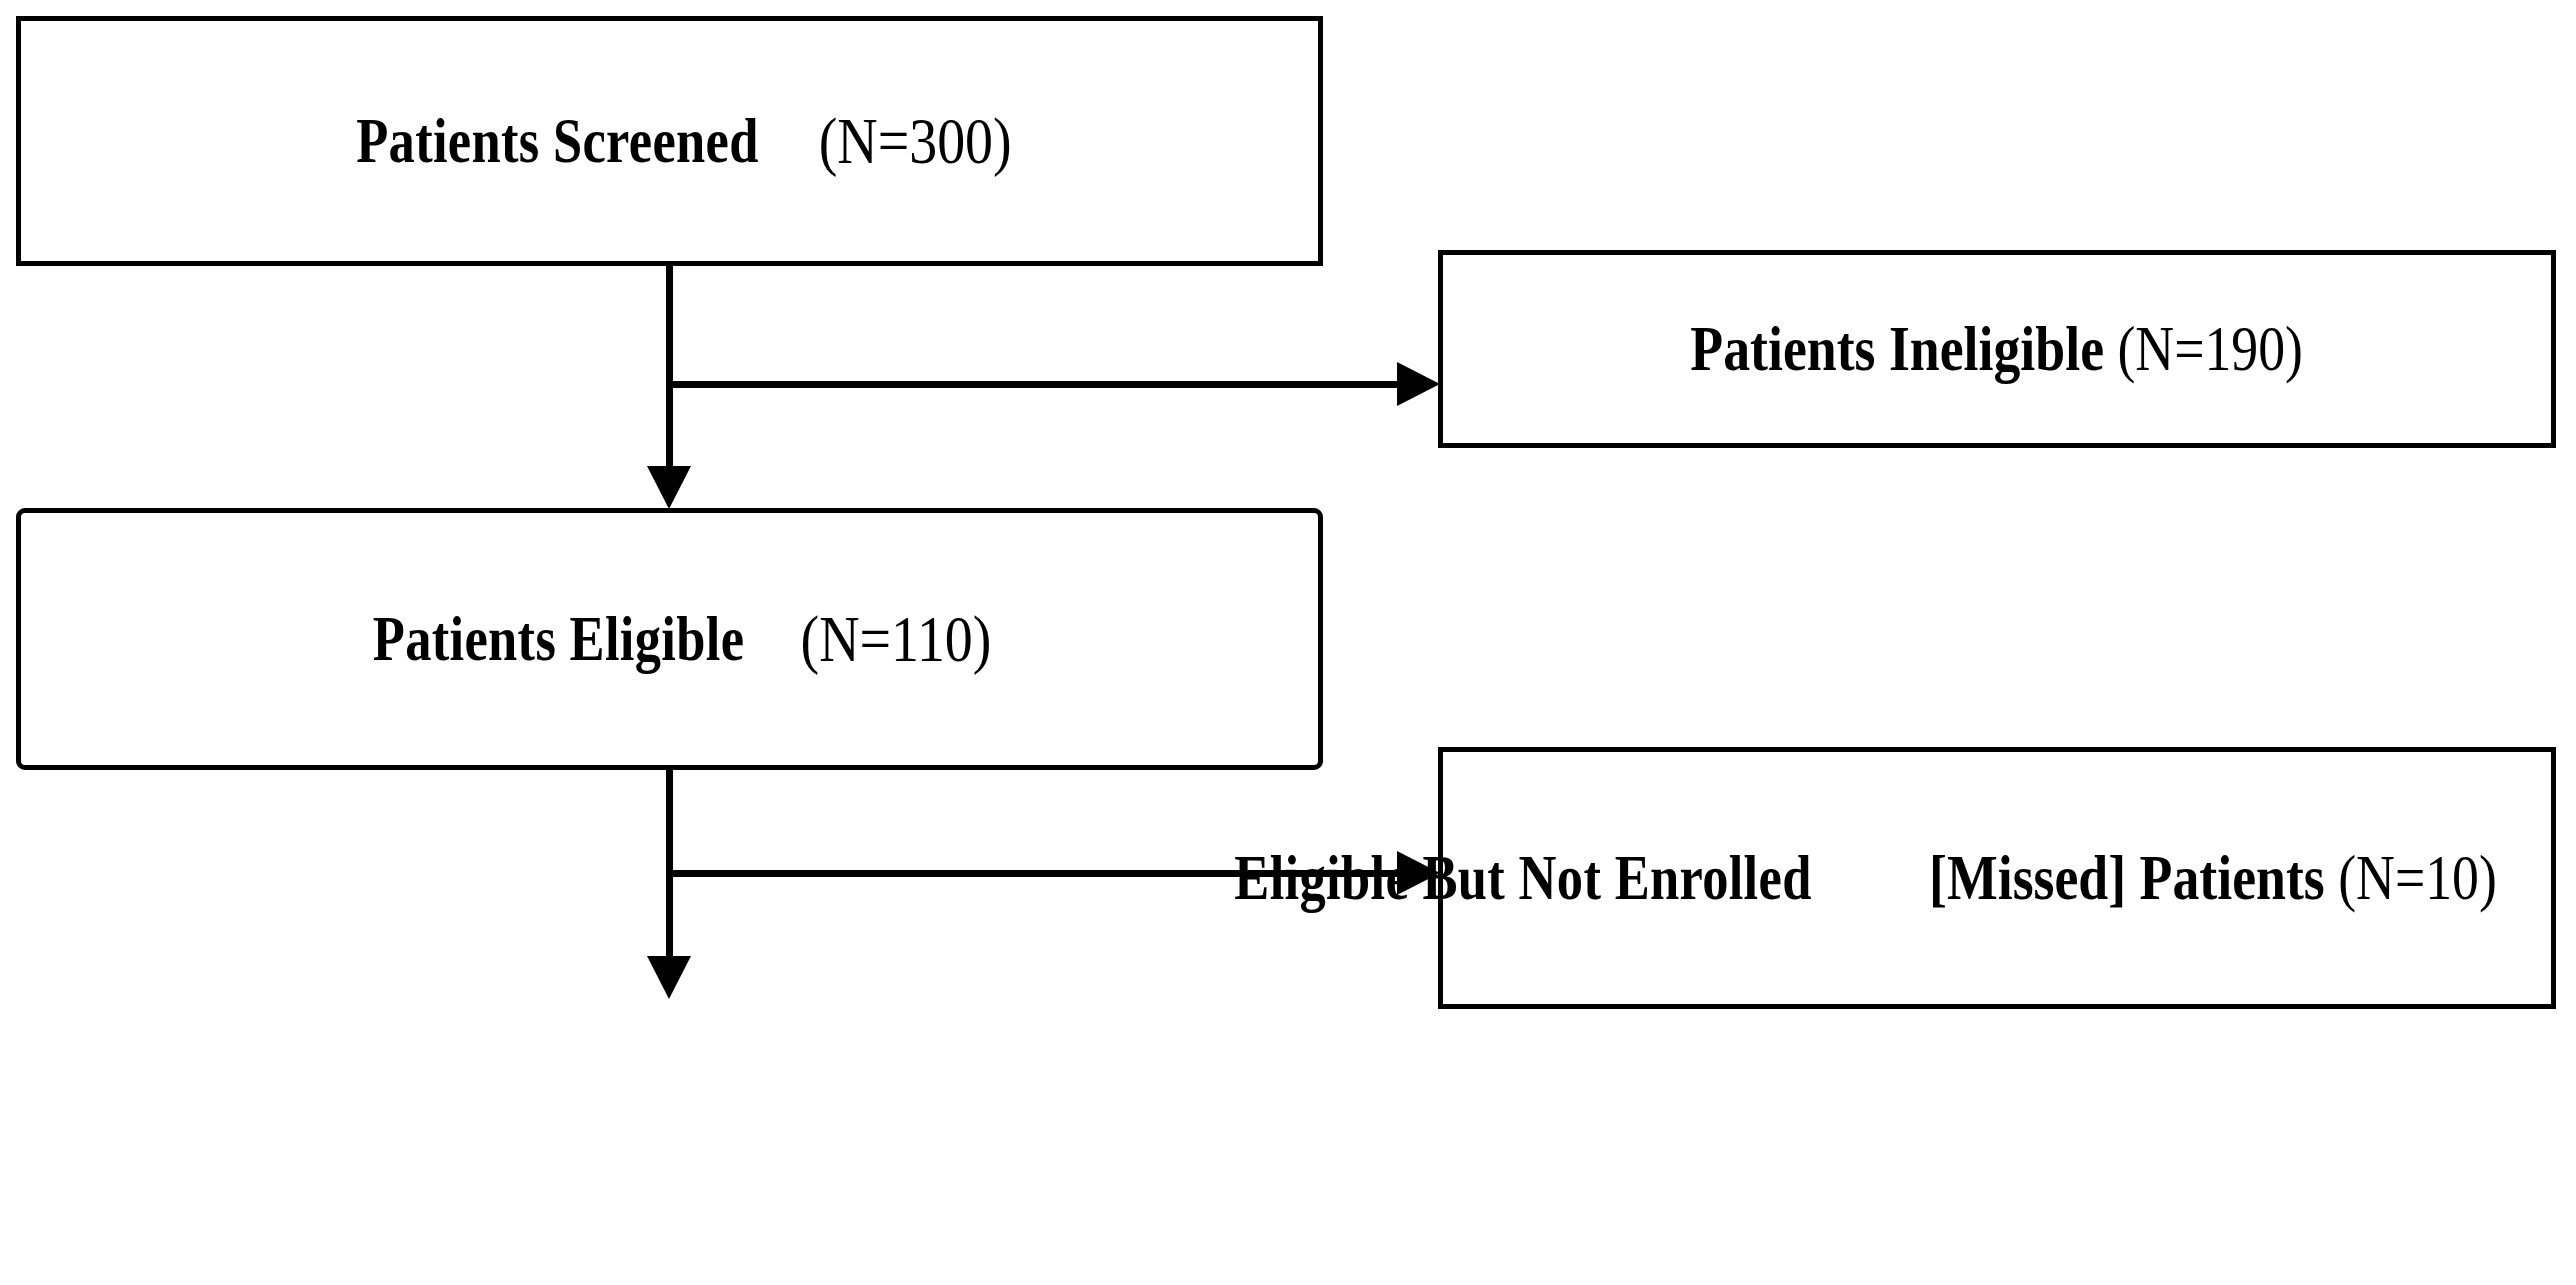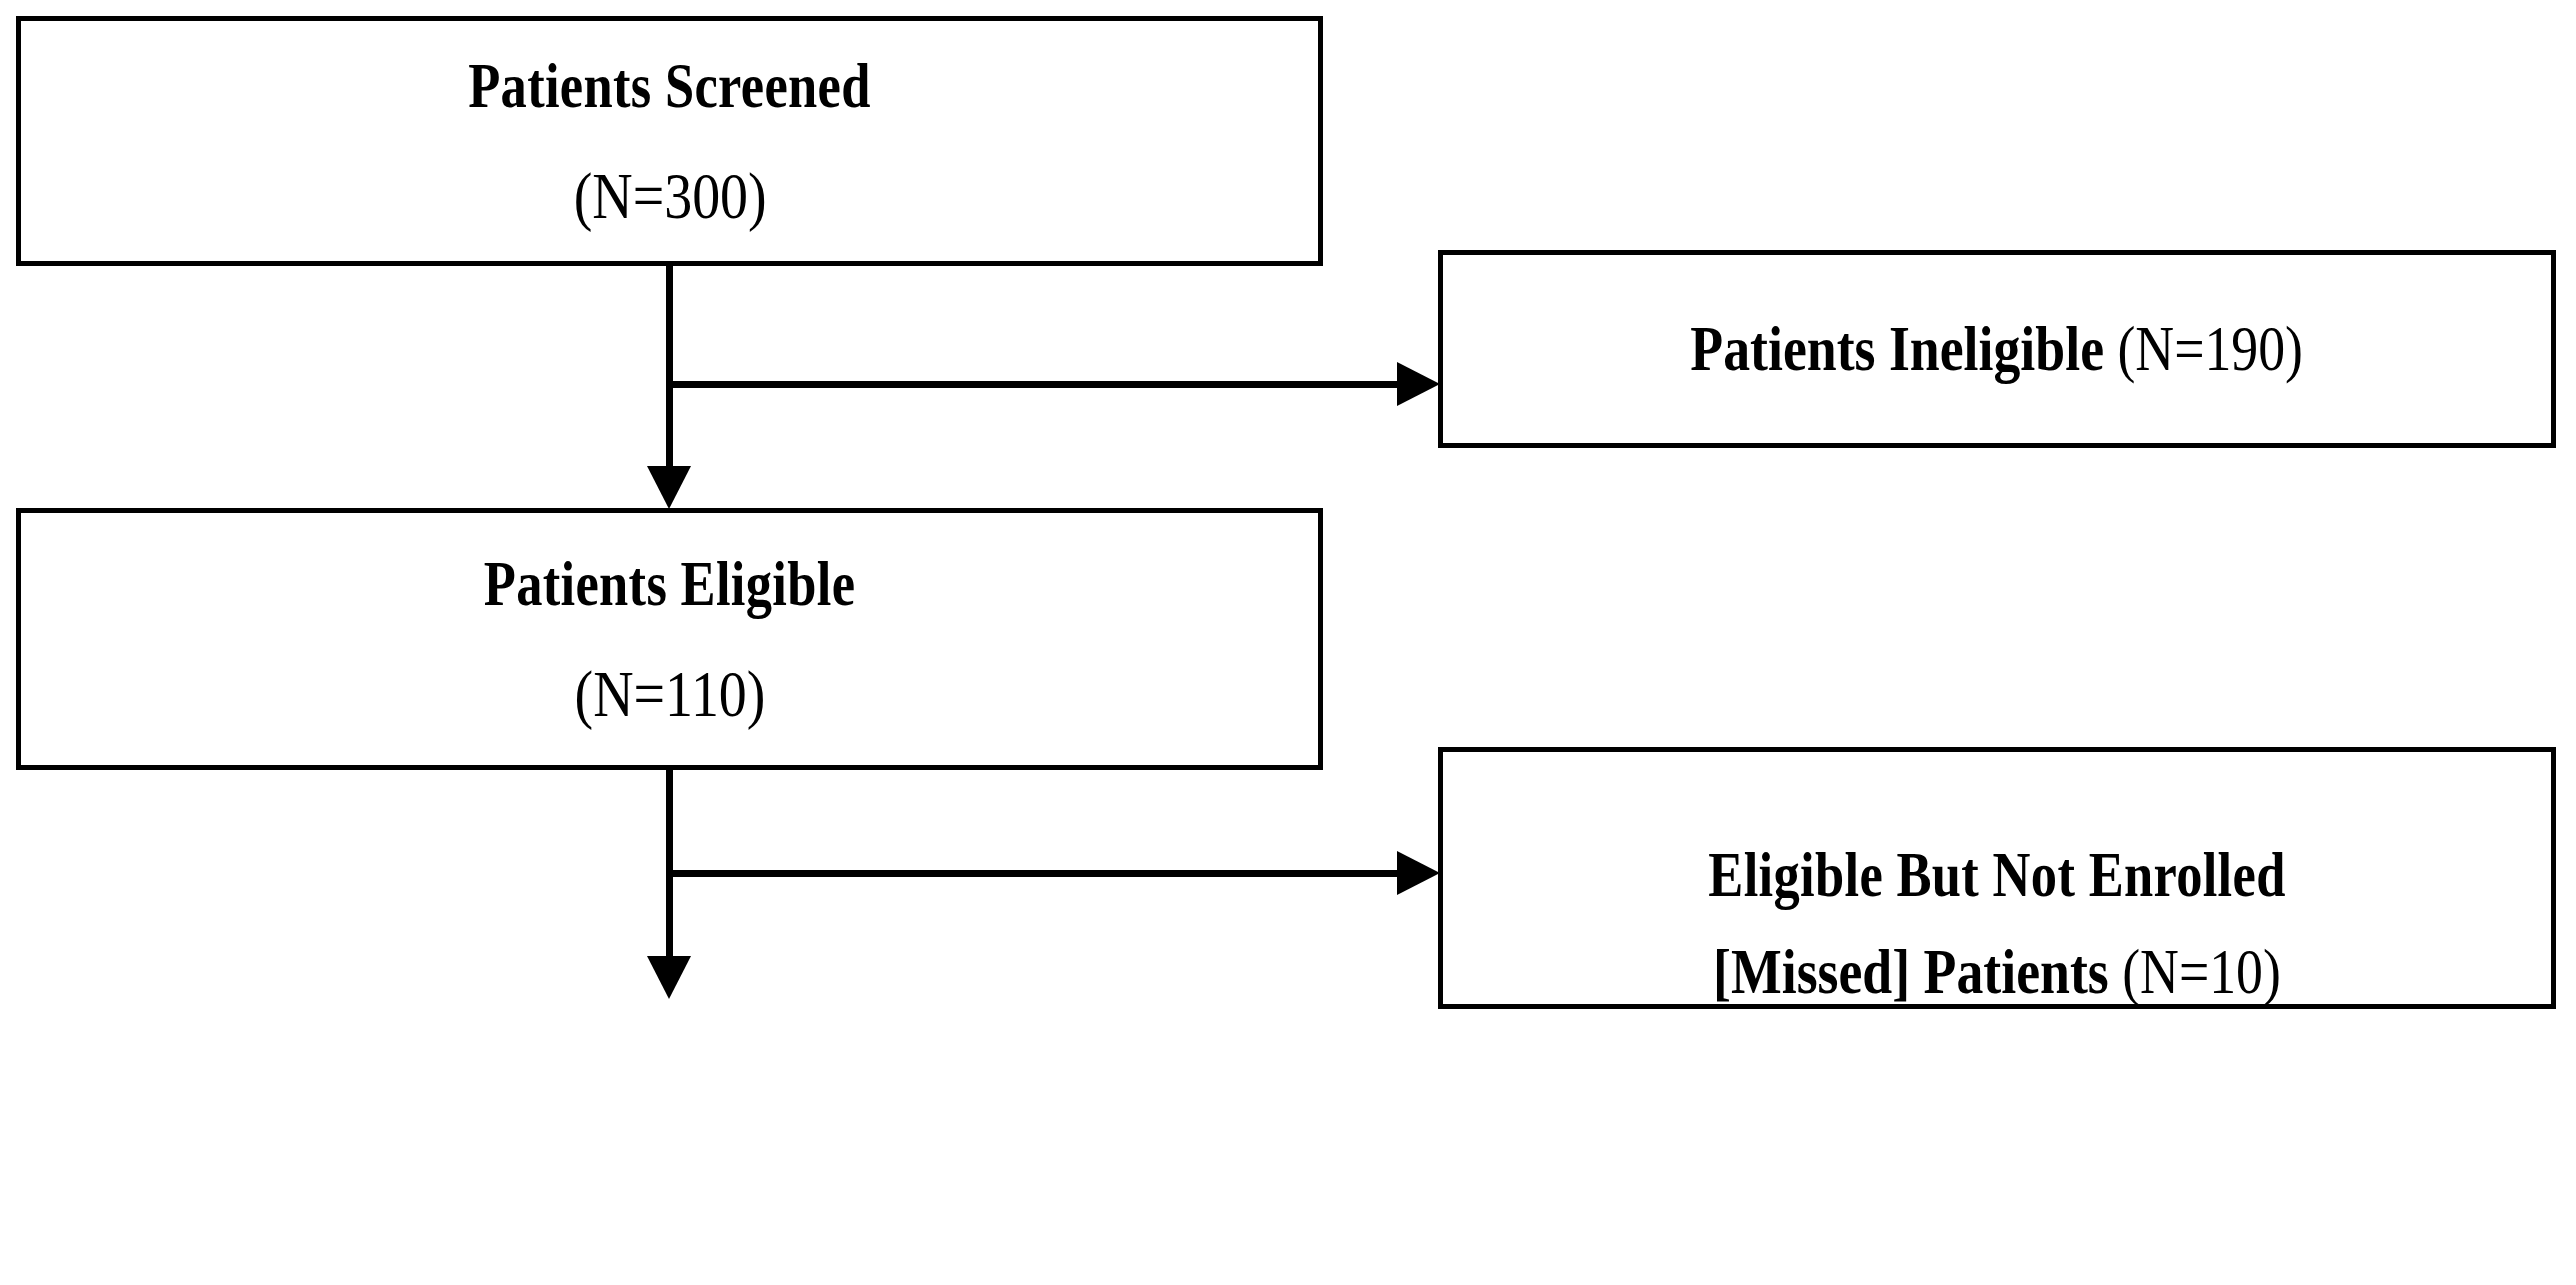--- a/index.html
+++ b/index.html
@@ -18,21 +18,21 @@
     color: #000000;
   }
 
   
   .node {
     position: absolute;
     box-sizing: border-box;
     border: 5.7px solid #000000;
     background: #ffffff;
     display: flex;
-    flex-direction: column;
+    flex-direction: row;
     align-items: center;
     justify-content: center;
   }
   .node-line {
     display: block;
     white-space: nowrap;
     line-height: 1.0;
     text-align: center;
   }
   .t-bold {
@@ -54,21 +54,21 @@
   }
   .t-mixed .b { font-weight: 700; }
   .t-mixed .r { font-weight: 400; }
 
   .gap-sm { height: 46px; }
   .gap-md { height: 33px; }
 
   
   #node-screened    { left: 16.4px;   top: 16.4px;   width: 1307px; height: 250px; }
   #node-ineligible  { left: 1438px; top: 250px;  width: 1118px; height: 198px; }
-  #node-eligible    { left: 16.4px;   top: 508px;  width: 1307px; height: 262px; }
+  #node-eligible    { left: 16.4px;   top: 508px;  width: 1307px; height: 262px; border-radius: 9px; }
   #node-not-enrolled{ left: 1438px; top: 747px;  width: 1118px; height: 262px; justify-content: flex-end; }
   #node-randomized  { left: 16.4px;   top: 1000px; width: 1307px; height: 264px; }
 
   
   .conn-v {
     position: absolute;
     width: 7.4px;
     background: #000000;
     left: 666px;
   }

